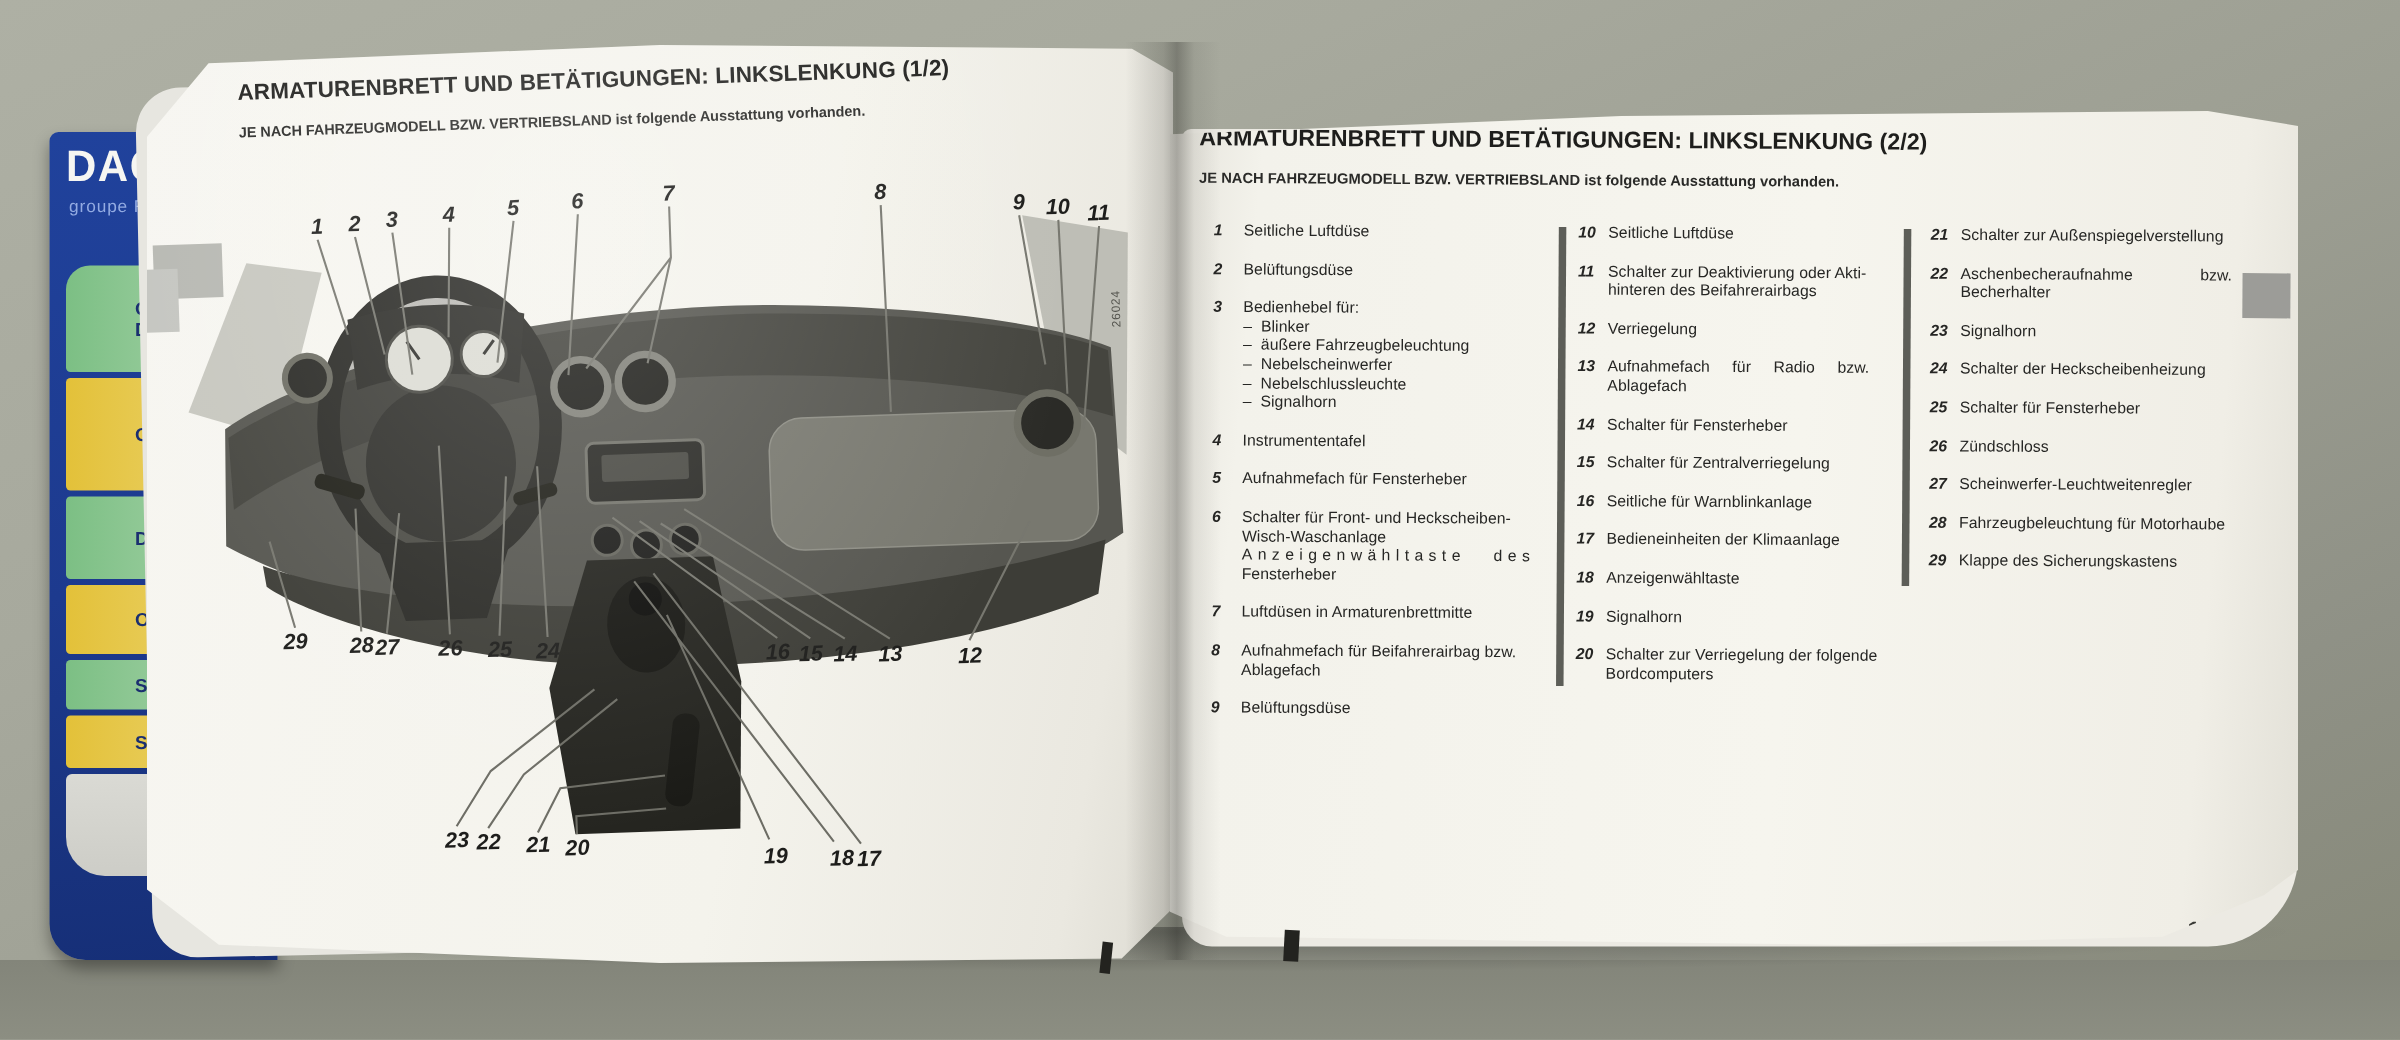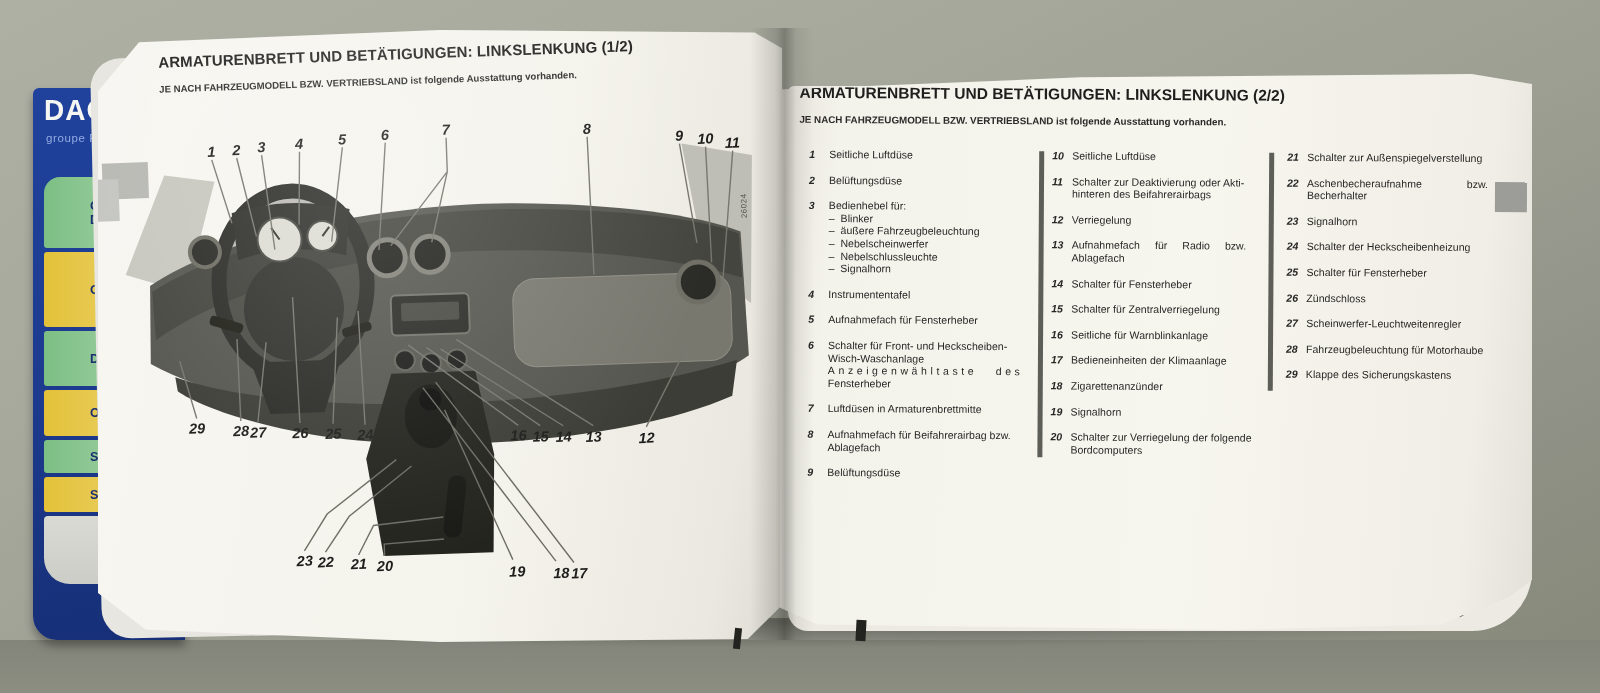--- a/index.html
+++ b/index.html
@@ -333,21 +333,21 @@
         </div>
         <div class="item">
           <span class="inum">17</span>
           <div class="ibody">
             <div class="iline">Bedieneinheiten der Klimaanlage</div>
           </div>
         </div>
         <div class="item">
           <span class="inum">18</span>
           <div class="ibody">
-            <div class="iline">Zigarettenanzünder</div>
+            <div class="iline">Anzeigenwähltaste</div>
           </div>
         </div>
         <div class="item">
           <span class="inum">19</span>
           <div class="ibody">
             <div class="iline">Signalhorn</div>
           </div>
         </div>
         <div class="item">
           <span class="inum">20</span>

